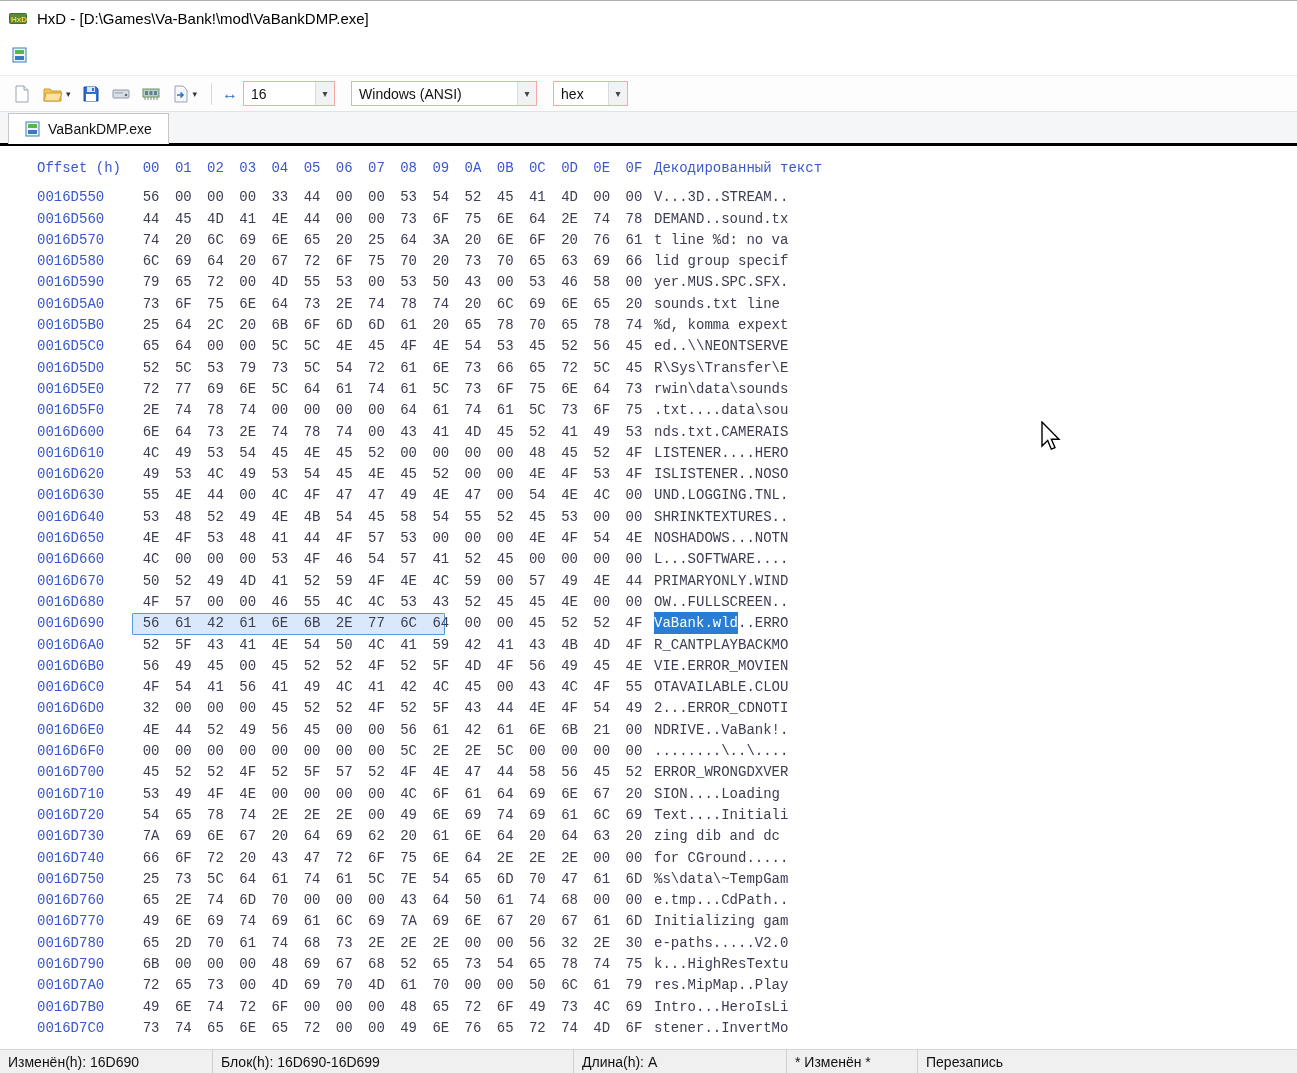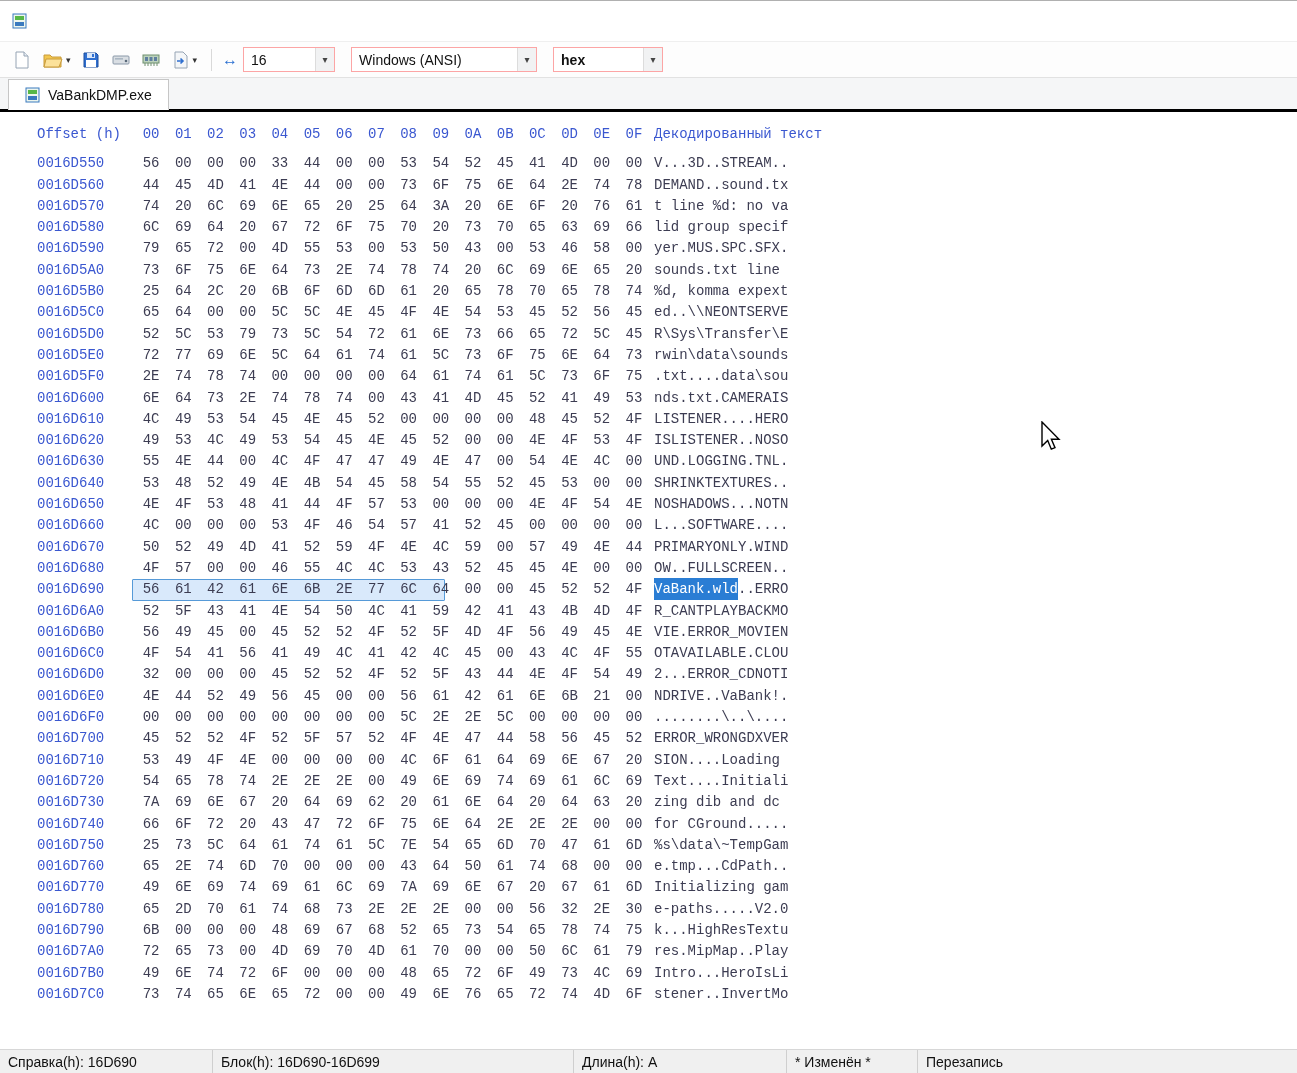--- a/index.html
+++ b/index.html
@@ -27,21 +27,21 @@
   .caret { font-size:9px; color:#333; margin-left:2px; }
   .tb-sep { width:1px; height:22px; background:#d9d9d9; margin:0 8px; display:inline-block; }
   .bpr-icon { color:#2a6fd0; font-weight:bold; font-size:16px; margin:0 5px 0 2px; }
   .combo { height:25px; background:#fff; border:1px solid #fca5a5; display:inline-flex; align-items:center;
            margin-right:16px; }
   .combo-text { font-size:14px; color:#111; padding:0 7px; flex:1; white-space:nowrap; }
   .combo-btn { width:19px; height:100%; background:#f1f2f3; border-left:1px solid #dcdcdc;
                display:inline-flex; align-items:center; justify-content:center; font-size:10px; color:#444; }
   .combo-bpr { width:92px; }
   .combo-enc { width:186px; }
-  .combo-base { width:110px;font-weight:bold; }
+  .combo-base { width:75px; }
 
   
   .tabbar { height:34px; background:#f5f6f7; border-bottom:3px solid #000000; display:flex;
             align-items:flex-end; padding-left:8px; flex:0 0 auto; }
   .tab { height:31px; margin-bottom:-1px; background:#fff; border:1px solid #c6c6c6; border-bottom:1px solid #fff;
          display:inline-flex; align-items:center; padding:0 16px; gap:8px; font-size:14px; color:#111; }
 
   
   .hexarea { flex:1 1 auto; background:#fff; position:relative; padding-top:12px;
              font-family:"Liberation Mono", "DejaVu Sans Mono", monospace; font-size:14px; color:#3c3c52; }
@@ -63,20 +63,30 @@
   .s1 { flex:0 0 213px; } .s2 { flex:0 0 361px; } .s3 { flex:0 0 213px; }
   .s4 { flex:0 0 131px; } .s5 { flex:1 1 auto; border-right:none; }
 
   .mouse-cursor { position:absolute; left:1040px; top:420px; z-index:50; pointer-events:none; }
 </style>
 </head>
 <body>
 
 <div class="window">
 
+  <div class="titlebar">
+    <span class="app-icon">
+      <svg width="20" height="17" viewBox="0 0 20 17">
+        <rect x="0" y="3" width="18" height="11" rx="2" fill="#3d6d2f"></rect>
+        <rect x="1" y="4" width="16" height="9" rx="1" fill="#568c3c"></rect>
+        <text x="2" y="12" font-size="8" font-weight="bold" fill="#ffc93c" font-family="sans-serif">HxD</text>
+      </svg>
+    </span>
+    <span class="title-text">HxD - [D:\Games\Va-Bank!\mod\VaBankDMP.exe]</span>
+  </div>
 
   <div class="menubar">
     <span class="doc-icon">
       <svg width="15" height="16" viewBox="0 0 15 16">
         <rect x="1" y="1" width="13" height="14" fill="#eef6ee" stroke="#3a7abf"></rect>
         <rect x="3" y="3" width="9" height="4" fill="#57b847"></rect>
         <rect x="3" y="9" width="9" height="4" fill="#3a7abf"></rect>
       </svg>
     </span>
   </div>
@@ -199,21 +209,21 @@
         <div class="hex-row"><span class="off">0016D770</span><span class="bytes"><span class="byte">49</span><span class="byte">6E</span><span class="byte">69</span><span class="byte">74</span><span class="byte">69</span><span class="byte">61</span><span class="byte">6C</span><span class="byte">69</span><span class="byte">7A</span><span class="byte">69</span><span class="byte">6E</span><span class="byte">67</span><span class="byte">20</span><span class="byte">67</span><span class="byte">61</span><span class="byte">6D</span></span><span class="dec">Initializing gam</span></div>
         <div class="hex-row"><span class="off">0016D780</span><span class="bytes"><span class="byte">65</span><span class="byte">2D</span><span class="byte">70</span><span class="byte">61</span><span class="byte">74</span><span class="byte">68</span><span class="byte">73</span><span class="byte">2E</span><span class="byte">2E</span><span class="byte">2E</span><span class="byte">00</span><span class="byte">00</span><span class="byte">56</span><span class="byte">32</span><span class="byte">2E</span><span class="byte">30</span></span><span class="dec">e-paths.....V2.0</span></div>
         <div class="hex-row"><span class="off">0016D790</span><span class="bytes"><span class="byte">6B</span><span class="byte">00</span><span class="byte">00</span><span class="byte">00</span><span class="byte">48</span><span class="byte">69</span><span class="byte">67</span><span class="byte">68</span><span class="byte">52</span><span class="byte">65</span><span class="byte">73</span><span class="byte">54</span><span class="byte">65</span><span class="byte">78</span><span class="byte">74</span><span class="byte">75</span></span><span class="dec">k...HighResTextu</span></div>
         <div class="hex-row"><span class="off">0016D7A0</span><span class="bytes"><span class="byte">72</span><span class="byte">65</span><span class="byte">73</span><span class="byte">00</span><span class="byte">4D</span><span class="byte">69</span><span class="byte">70</span><span class="byte">4D</span><span class="byte">61</span><span class="byte">70</span><span class="byte">00</span><span class="byte">00</span><span class="byte">50</span><span class="byte">6C</span><span class="byte">61</span><span class="byte">79</span></span><span class="dec">res.MipMap..Play</span></div>
         <div class="hex-row"><span class="off">0016D7B0</span><span class="bytes"><span class="byte">49</span><span class="byte">6E</span><span class="byte">74</span><span class="byte">72</span><span class="byte">6F</span><span class="byte">00</span><span class="byte">00</span><span class="byte">00</span><span class="byte">48</span><span class="byte">65</span><span class="byte">72</span><span class="byte">6F</span><span class="byte">49</span><span class="byte">73</span><span class="byte">4C</span><span class="byte">69</span></span><span class="dec">Intro...HeroIsLi</span></div>
         <div class="hex-row"><span class="off">0016D7C0</span><span class="bytes"><span class="byte">73</span><span class="byte">74</span><span class="byte">65</span><span class="byte">6E</span><span class="byte">65</span><span class="byte">72</span><span class="byte">00</span><span class="byte">00</span><span class="byte">49</span><span class="byte">6E</span><span class="byte">76</span><span class="byte">65</span><span class="byte">72</span><span class="byte">74</span><span class="byte">4D</span><span class="byte">6F</span></span><span class="dec">stener..InvertMo</span></div>
       </div>
   </div>
 
   <div class="statusbar">
-    <div class="status-sec s1">Справка(h): 16D690</div>
+    <div class="status-sec s1">Изменён(h): 16D690</div>
     <div class="status-sec s2">Блок(h): 16D690-16D699</div>
     <div class="status-sec s3">Длина(h): A</div>
     <div class="status-sec s4">* Изменён *</div>
     <div class="status-sec s5">Перезапись</div>
   </div>
 
   <span class="mouse-cursor">
     <svg width="24" height="32" viewBox="0 0 24 32">
       <path d="M2 1 L2 25 L7.7 19.5 L11.3 28.2 L15 26.6 L11.4 18.2 L19 18.2 Z" fill="#ffffff" stroke="#000000" stroke-width="1.4"></path>
     </svg>

